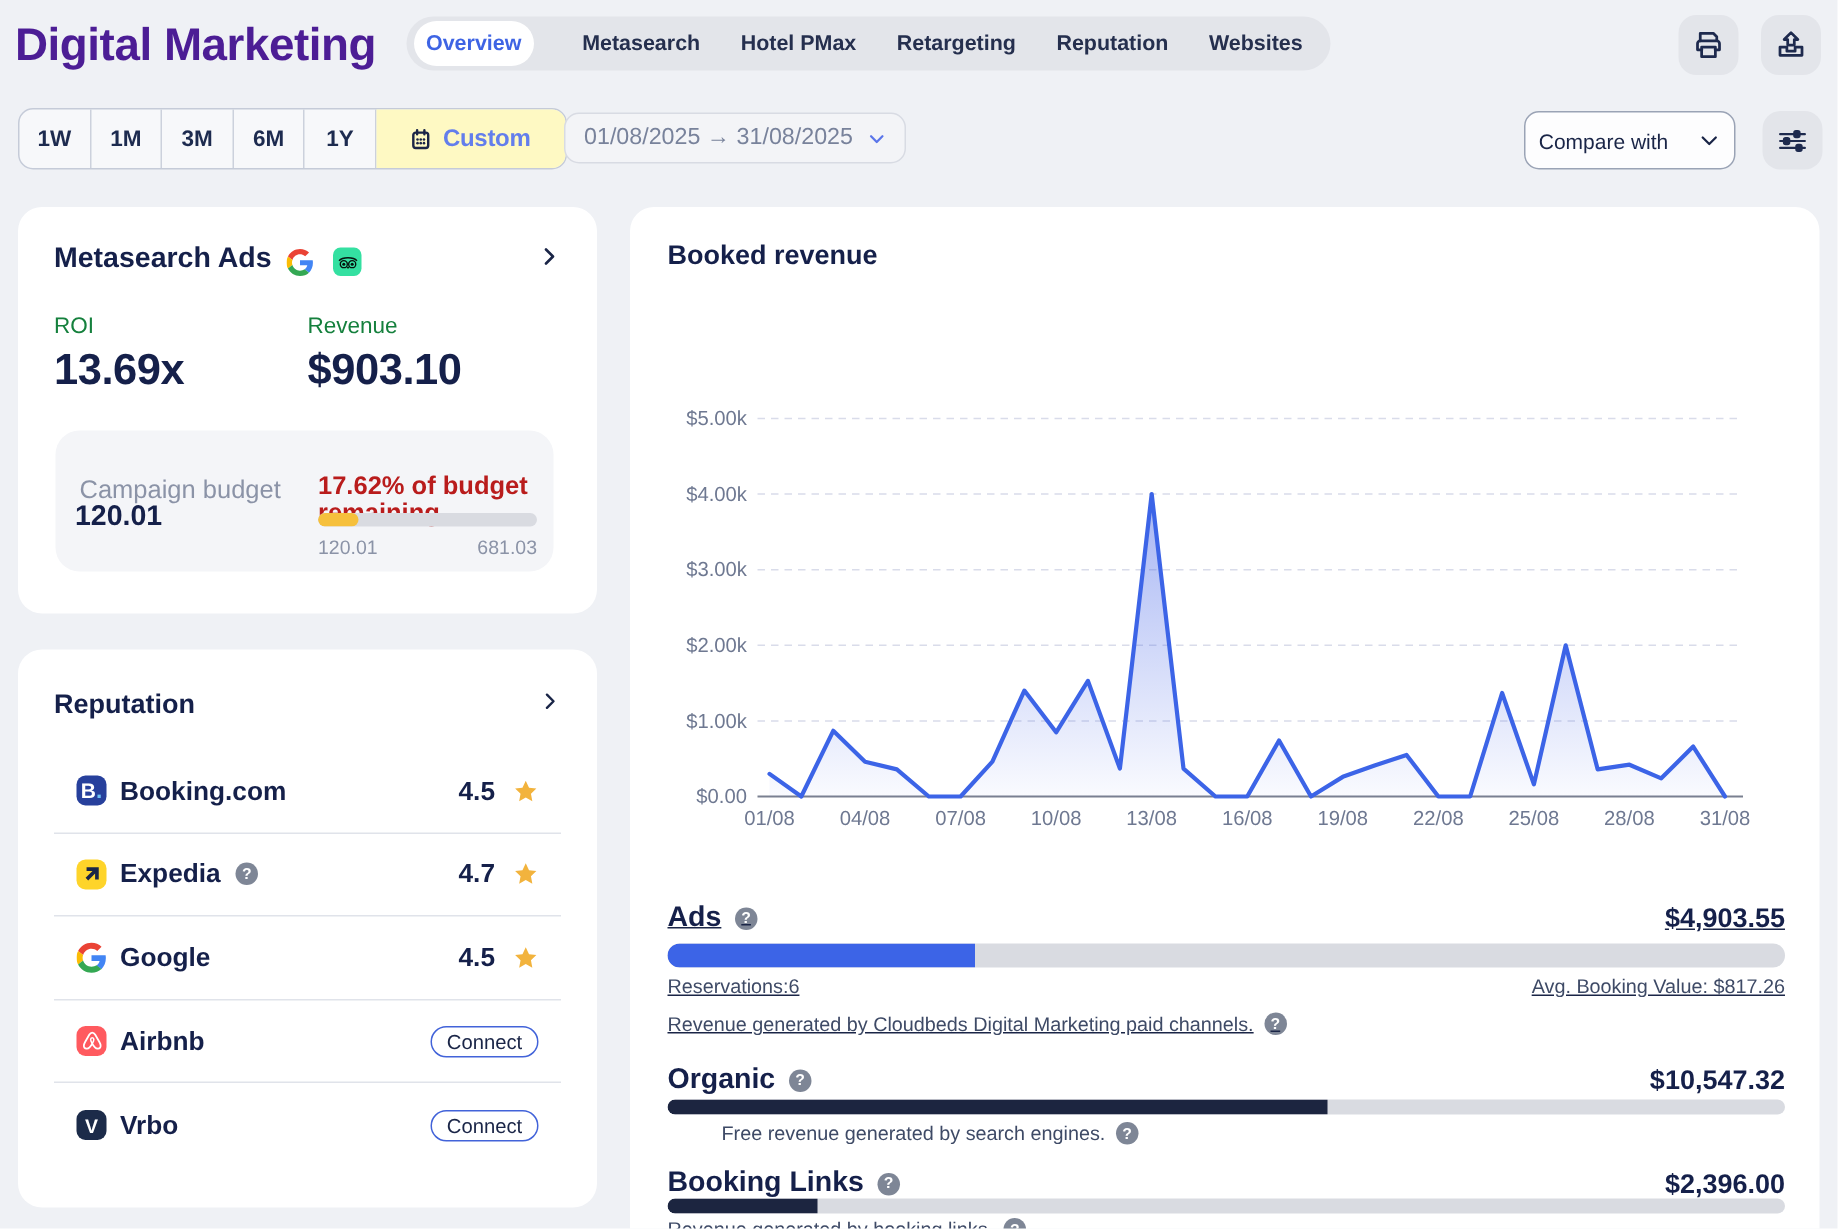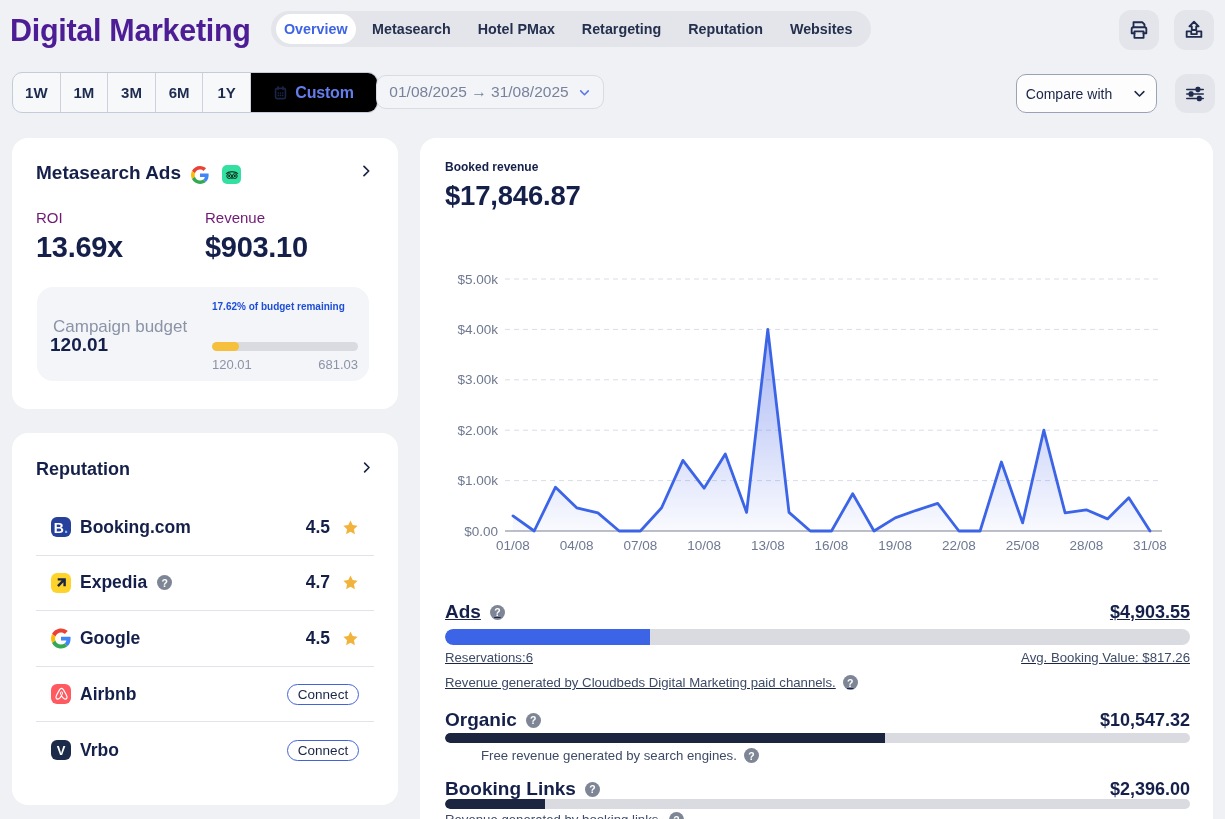--- a/index.html
+++ b/index.html
@@ -2,37 +2,37 @@
 <html><head>
 <meta charset="utf-8">
 <style>
 * { margin:0; padding:0; box-sizing:border-box; }
 html,body { width:1225px; height:819px; overflow:hidden; }
 body { background:#eff1f5; font-family:"Liberation Sans", sans-serif; color:#1a2547; position:relative; }
 h1 { position:absolute; left:10px; top:13px; font-size:30.5px; font-weight:700; color:#4c1d95; letter-spacing:-0.3px; }
 
 .nav { position:absolute; left:271px; top:11px; height:36px; background:#e3e5ea; border-radius:18px; display:flex; align-items:center; padding:0 5px; }
 .nav a { font-size:14.3px; font-weight:600; color:#252f4e; padding:0 13.5px; white-space:nowrap; }
-.nav a.active { background:#fff; color:#3e64e4; border-radius:15px; height:30px; line-height:30px; padding:0 8px; margin-right:3px; }
+.nav a.active { background:#fff; color:#3e64e4; border-radius:15px; height:30px; line-height:30px; padding:0 8px; margin-right:19px; }
 .iconbtn { position:absolute; width:40px; height:40px; background:#e3e5ea; border-radius:12px; display:flex; align-items:center; justify-content:center; }
 
 .trange { position:absolute; left:12px; top:72px; width:366px; height:41px; background:#f7f8fa; border:1px solid #c5cbd8; border-radius:10px; display:flex; }
 .trange .seg { width:47.6px; border-right:1px solid #ccd1dc; display:flex; align-items:center; justify-content:center; font-size:15px; font-weight:600; color:#1d2b4f; }
-.trange .custom { flex:1; background:#000000; border-radius:0 9px 9px 0; display:flex; align-items:center; justify-content:center; gap:8px; color:#637eec; font-size:16px; font-weight:700; letter-spacing:-0.2px; }
+.trange .custom { flex:1; background:#fef9c3; border-radius:0 9px 9px 0; display:flex; align-items:center; justify-content:center; gap:8px; color:#637eec; font-size:16px; font-weight:700; letter-spacing:-0.2px; }
 .datepill { position:absolute; left:376px; top:75px; width:228px; height:34px; background:#f3f4f7; border:1px solid #d8dbe3; border-radius:10px; display:flex; align-items:center; justify-content:center; gap:9px; font-size:15.5px; color:#78829b; font-weight:500; }
 .compare { position:absolute; left:1016px; top:74px; width:141px; height:39px; background:#fdfdfe; border:1px solid #9aa3b5; border-radius:10px; display:flex; align-items:center; justify-content:center; gap:20px; font-size:14px; font-weight:500; color:#1a2547; }
 
 .card { position:absolute; background:#fff; border-radius:16px; }
 #card-meta { left:12px; top:138px; width:386px; height:271px; padding:24px; }
 #card-rep  { left:12px; top:433px; width:386px; height:372px; padding:24px; }
 #card-main { left:420px; top:138px; width:793px; height:700px; padding:24px 23px 0 25px; }
 .cardhead { display:flex; align-items:center; }
 .cardhead .t { font-size:19px; font-weight:700; color:#15204a; }
 .chev { margin-left:auto; }
-.lbl { font-size:15px; color:#701a75; }
+.lbl { font-size:15px; color:#15803d; }
 .bigval { font-size:29px; font-weight:700; color:#15204a; letter-spacing:-0.3px; }
 
 .budget { position:absolute; left:25px; top:149px; width:332px; height:94px; background:#f4f5f8; border-radius:16px; }
 .bar { background:#d9dbe1; border-radius:8px; overflow:hidden; }
 .bar .fill { height:100%; border-radius:8px 0 0 8px; }
 
 .rrow { display:flex; align-items:center; height:55.6px; padding:0 15px; border-bottom:1px solid #e0e3ea; }
 .rrow:last-child { border-bottom:none; }
 .ric { width:20px; height:20px; border-radius:6px; margin-right:9px; flex:none; display:flex; align-items:center; justify-content:center; }
 .rname { font-size:17.5px; font-weight:700; color:#15204a; }
@@ -141,21 +141,21 @@
           <path d="M9 5l7 7-7 7"></path>
         </svg></span>
   </div>
   <div style="position:absolute; left:24px; top:71px;" class="lbl">ROI</div>
   <div style="position:absolute; left:193px; top:71px;" class="lbl">Revenue</div>
   <div style="position:absolute; left:24px; top:92.5px;" class="bigval">13.69x</div>
   <div style="position:absolute; left:193px; top:92.5px;" class="bigval">$903.10</div>
   <div class="budget">
     <div style="position:absolute; left:16px; top:30px; font-size:17px; color:#8b93a7;">Campaign budget</div>
     <div style="position:absolute; left:13px; top:47px; font-size:19px; font-weight:700; color:#15204a;">120.01</div>
-    <div style="position:absolute; left:175px; top:11px; width:145px; font-size:10px; font-weight:700; color:#1d4ed8; line-height:17.5px;">17.62% of budget remaining</div>
+    <div style="position:absolute; left:175px; top:28px; width:145px; font-size:17px; font-weight:700; color:#b91c1c; line-height:17.5px;">17.62% of budget remaining</div>
     <div style="position:absolute; left:175px; top:55px; width:146px; height:9px;" class="bar">
         <div class="fill" style="width:18.2%; background:#f6c03c; border-radius:4.5px;"></div>
       </div>
     <div style="position:absolute; left:175px; top:70px; width:146px; display:flex; justify-content:space-between; font-size:13px; color:#8b93a7;">
         <span>120.01</span>
         <span>681.03</span>
       </div>
   </div>
 </div>
 
@@ -225,22 +225,21 @@
       <span class="ric" style="background:#1c2b49;">
           <span style="color:#fff; font-weight:700; font-size:13px;">V</span>
         </span>
       <span class="rname">Vrbo</span>
       <span class="connect">Connect</span>
     </div>
   </div>
 </div>
 
 <div class="card" id="card-main">
-  <div style="position:absolute; left:25px; top:22px; font-size:12px; font-weight:700; color:#15204a;">Booked revenue</div>
-  <div style="position:absolute; left:25px; top:42px; font-size:27.5px; font-weight:700; color:#15204a; letter-spacing:-0.2px;">$17,846.87</div>
+  <div style="position:absolute; left:25px; top:22px; font-size:18px; font-weight:700; color:#15204a;">Booked revenue</div>
   <svg id="chart" style="position:absolute; left:25px; top:127px;" width="745" height="300" viewBox="0 0 745 300">
       <defs>
         <linearGradient id="g" x1="0" y1="0" x2="0" y2="1">
           <stop offset="0" stop-color="#4d6be8" stop-opacity="0.50"></stop>
           <stop offset="1" stop-color="#4d6be8" stop-opacity="0.03"></stop>
         </linearGradient>
       </defs>
       <line x1="60" y1="215.6" x2="717" y2="215.6" stroke="#d9dcea" stroke-width="1" stroke-dasharray="5 4"></line>
       <line x1="60" y1="165.2" x2="717" y2="165.2" stroke="#d9dcea" stroke-width="1" stroke-dasharray="5 4"></line>
       <line x1="60" y1="114.80000000000001" x2="717" y2="114.80000000000001" stroke="#d9dcea" stroke-width="1" stroke-dasharray="5 4"></line>

